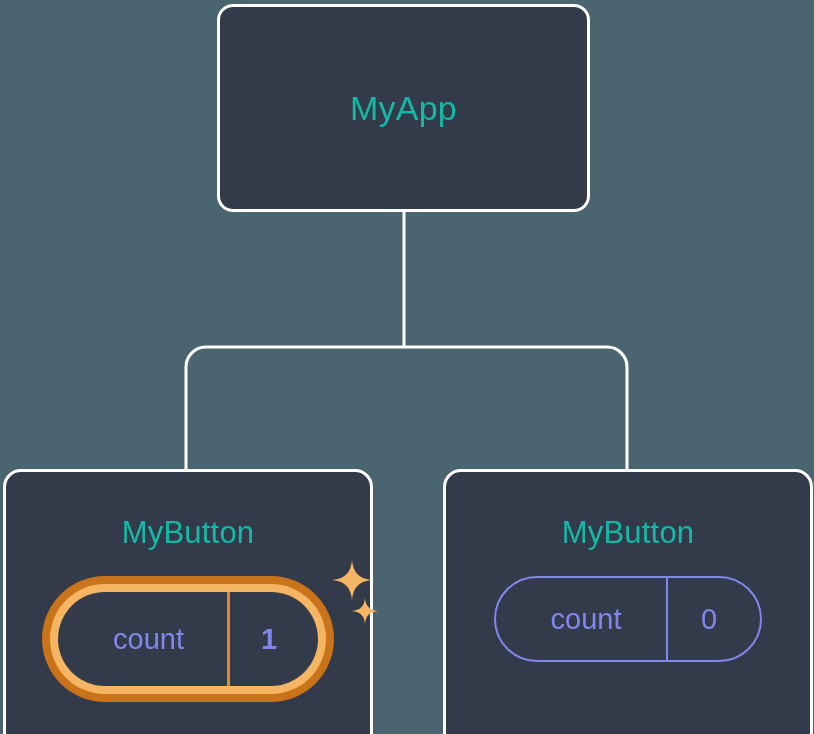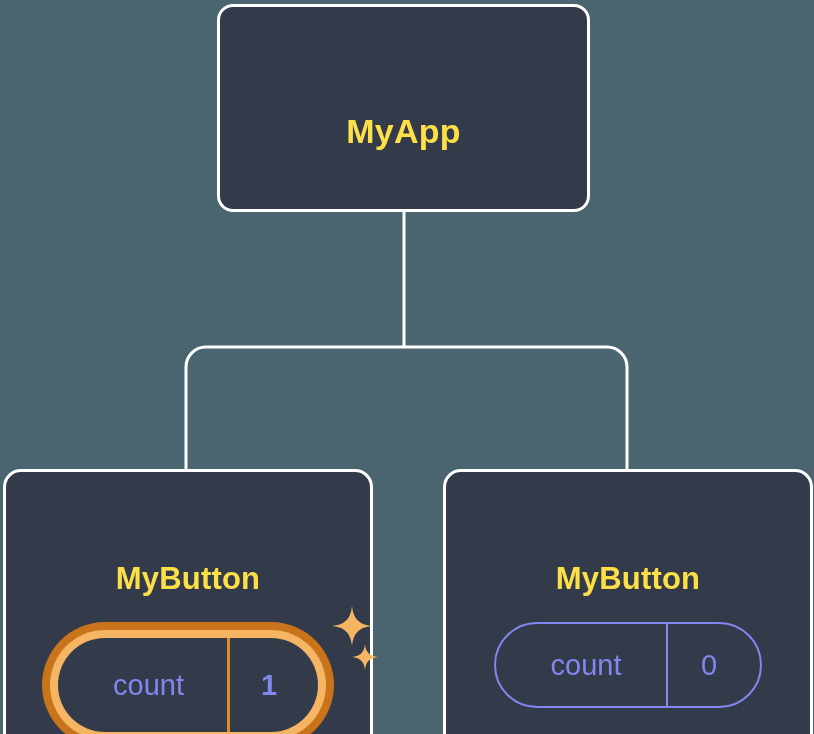--- a/index.html
+++ b/index.html
@@ -42,27 +42,26 @@
   .node-child {
     width:370px; height:300px;
     top:469px;
     padding-top:45px;
     border-radius:18px;
   }
   .node-child.left  { left:3px; }
   .node-child.right { left:443px; }
 
   .node-title {
-    color:#fde047;
+    color:#14b8a6;
     font-size:31px;
-    font-weight:700;
+    font-weight:400;
     letter-spacing:0.2px;
     line-height:1;
     white-space:nowrap;
-    margin-top:46px;
   }
   .node-root .node-title { font-size:34px; }
 
   
   .pill-wrap {
     position:relative;
     margin-top:28px;
     display:flex;
     align-items:center;
     justify-content:center;

